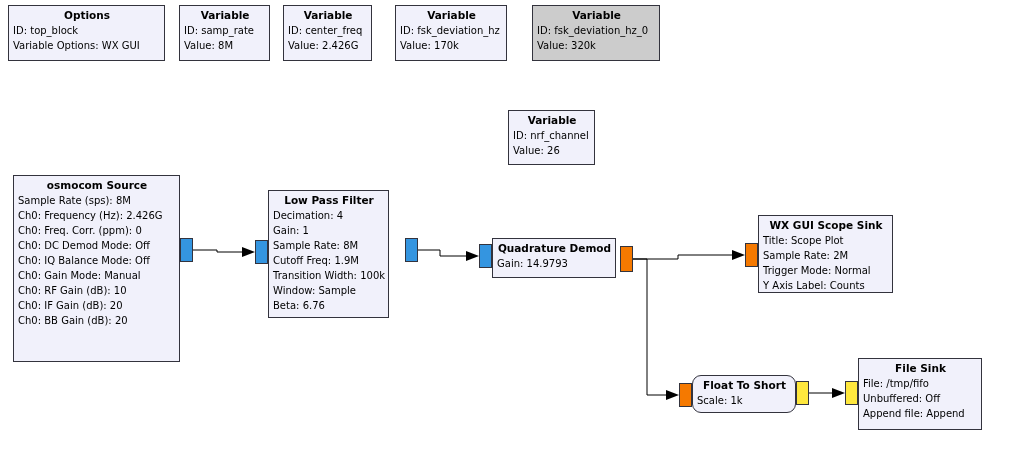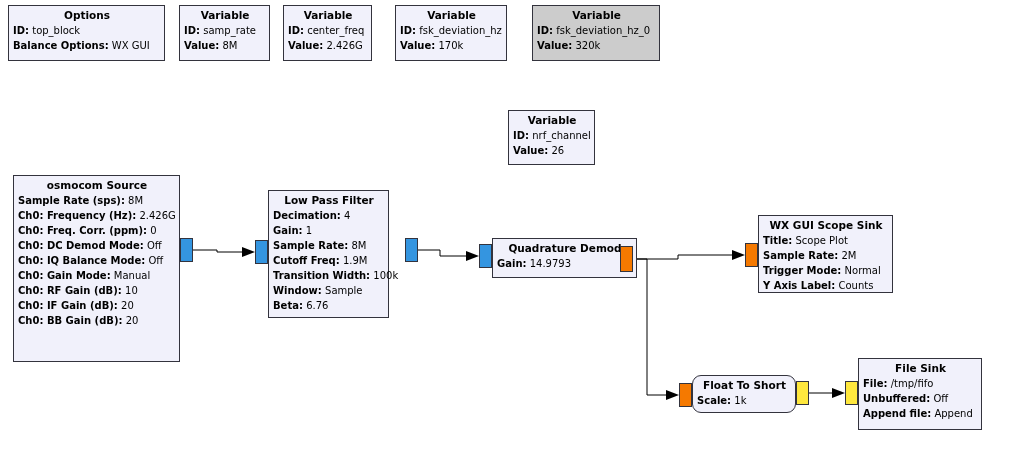--- a/index.html
+++ b/index.html
@@ -23,21 +23,21 @@
     white-space:nowrap;
     z-index:2;
   }
   .block.disabled { background:#cccccc; }
   .block-title {
     font-weight:bold;
     font-size:10.5px;
     text-align:center;
     line-height:15px;
   }
-  .param b { font-weight:bold;margin-top:28px; }
+  .param b { font-weight:normal;margin-top:28px; }
   .port {
     position:absolute;
     box-sizing:border-box;
     border:1px solid #33333d;
     z-index:3;
   }
 </style>
 </head>
 <body>
 
@@ -50,21 +50,21 @@
       <polyline points="633,259 678,259 678,255 732,255" fill="none" stroke="#000000" stroke-width="1"></polyline>
       <polygon points="745,255 732,250 732,260" fill="#000000"></polygon>
       <polyline points="633,259 647,259 647,395 666,395" fill="none" stroke="#000000" stroke-width="1"></polyline>
       <polygon points="679,395 666,390 666,400" fill="#000000"></polygon>
       <polyline points="809,393 832,393" fill="none" stroke="#000000" stroke-width="1"></polyline>
       <polygon points="845,393 832,388 832,398" fill="#000000"></polygon>
     </svg>
     <div class="block" style="left: 8px; top: 5px; width: 157px; height: 56px;">
       <div class="block-title">Options</div>
       <div class="param"><b>ID:</b> <span>top_block</span></div>
-      <div class="param"><b>Balance Options:</b> <span>WX GUI</span></div>
+      <div class="param"><b>Variable Options:</b> <span>WX GUI</span></div>
     </div>
     <div class="block" style="left: 179px; top: 5px; width: 91px; height: 56px;">
       <div class="block-title">Variable</div>
       <div class="param"><b>ID:</b> <span>samp_rate</span></div>
       <div class="param"><b>Value:</b> <span>8M</span></div>
     </div>
     <div class="block" style="left: 283px; top: 5px; width: 89px; height: 56px;">
       <div class="block-title">Variable</div>
       <div class="param"><b>ID:</b> <span>center_freq</span></div>
       <div class="param"><b>Value:</b> <span>2.426G</span></div>
@@ -99,21 +99,21 @@
     <div class="block" style="left: 268px; top: 190px; width: 121px; height: 128px;">
       <div class="block-title">Low Pass Filter</div>
       <div class="param"><b>Decimation:</b> <span>4</span></div>
       <div class="param"><b>Gain:</b> <span>1</span></div>
       <div class="param"><b>Sample Rate:</b> <span>8M</span></div>
       <div class="param"><b>Cutoff Freq:</b> <span>1.9M</span></div>
       <div class="param"><b>Transition Width:</b> <span>100k</span></div>
       <div class="param"><b>Window:</b> <span>Sample</span></div>
       <div class="param"><b>Beta:</b> <span>6.76</span></div>
     </div>
-    <div class="block" style="left: 492px; top: 238px; width: 145px; height: 40px;">
+    <div class="block" style="left: 492px; top: 238px; width: 124px; height: 40px;">
       <div class="block-title">Quadrature Demod</div>
       <div class="param"><b>Gain:</b> <span>14.9793</span></div>
     </div>
     <div class="block" style="left: 758px; top: 215px; width: 135px; height: 78px;">
       <div class="block-title">WX GUI Scope Sink</div>
       <div class="param"><b>Title:</b> <span>Scope Plot</span></div>
       <div class="param"><b>Sample Rate:</b> <span>2M</span></div>
       <div class="param"><b>Trigger Mode:</b> <span>Normal</span></div>
       <div class="param"><b>Y Axis Label:</b> <span>Counts</span></div>
     </div>

